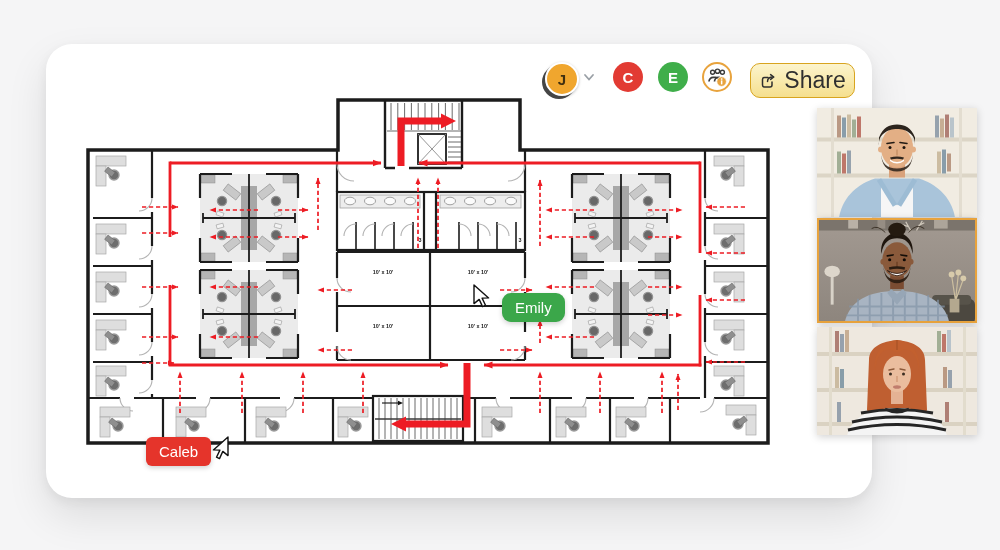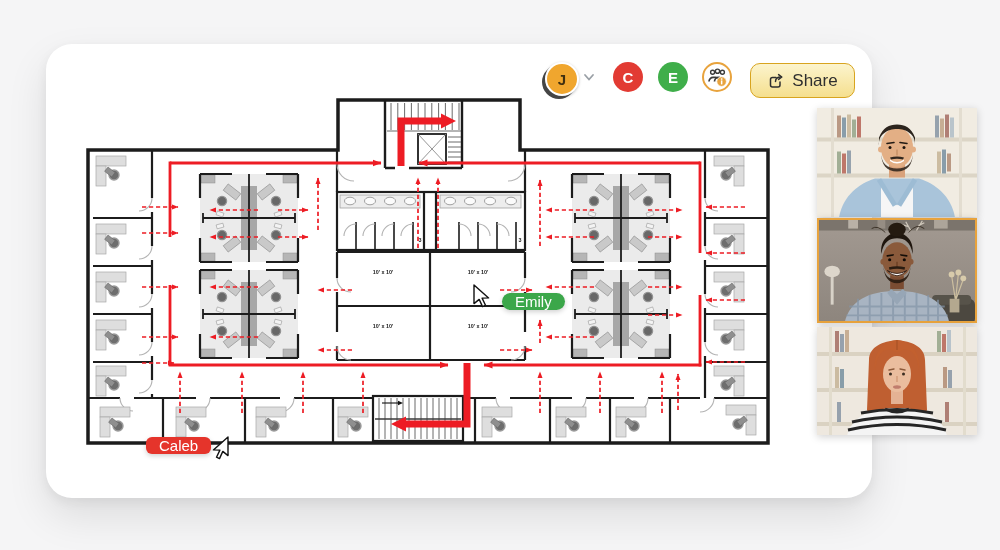--- a/index.html
+++ b/index.html
@@ -29,25 +29,25 @@
   .collab-btn{
     position:absolute;left:702px;top:62px;width:30px;height:30px;border-radius:50%;
     background:#fff;border:2px solid #E8A33D;box-sizing:border-box;
     display:flex;align-items:center;justify-content:center;
   }
   .share-btn{
     position:absolute;left:750px;top:63px;width:105px;height:35px;
     background:linear-gradient(#FCF4CD,#F5DF8E);
     border:1.5px solid #D8A41F;border-radius:10px;box-sizing:border-box;
     display:flex;align-items:center;justify-content:center;gap:7px;
-    font-size:17px;color:#2f2f2f;cursor:pointer;
+    font-size:23px;color:#2f2f2f;cursor:pointer;
   }
   
   .cursor-label{
-    position:absolute;padding:0 13px;border-radius:9px;color:#fff;
+    position:absolute;padding:6px 13px;border-radius:9px;color:#fff;
     font-size:15px;font-weight:500;box-shadow:0 2px 5px rgba(0,0,0,.18);
   }
   .cursor-emily-label{left:502px;top:293px;background:#3BA74A;}
   .cursor-caleb-label{left:146px;top:437px;background:#E5342B;border-radius:6px;}
   .cursor-svg{position:absolute;width:24px;height:26px;}
   
   .video-tile{
     position:absolute;left:817px;width:160px;overflow:hidden;
     background:#ddd;box-shadow:0 2px 8px rgba(0,0,0,.18);
   }

